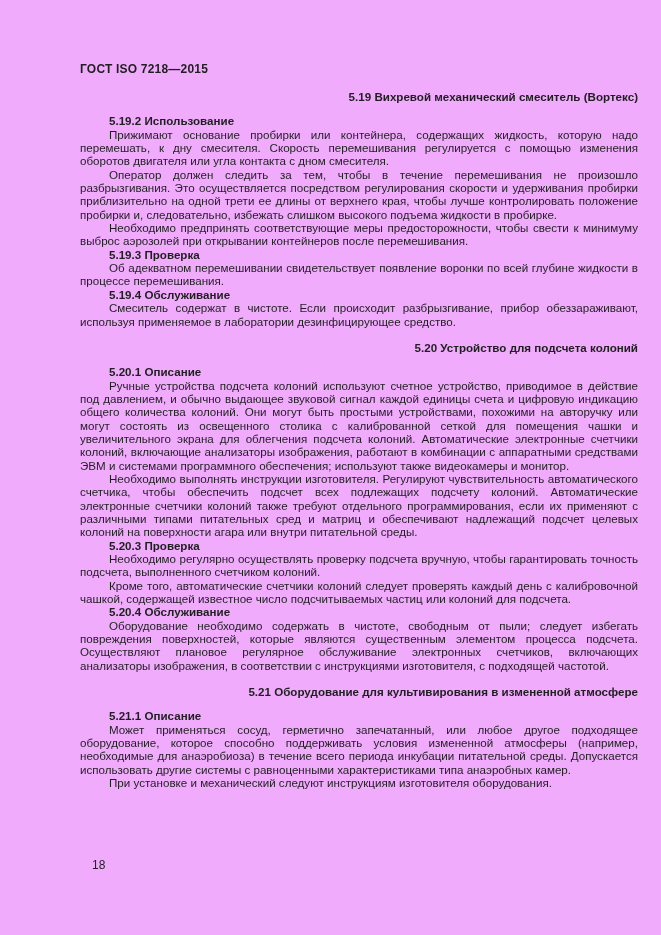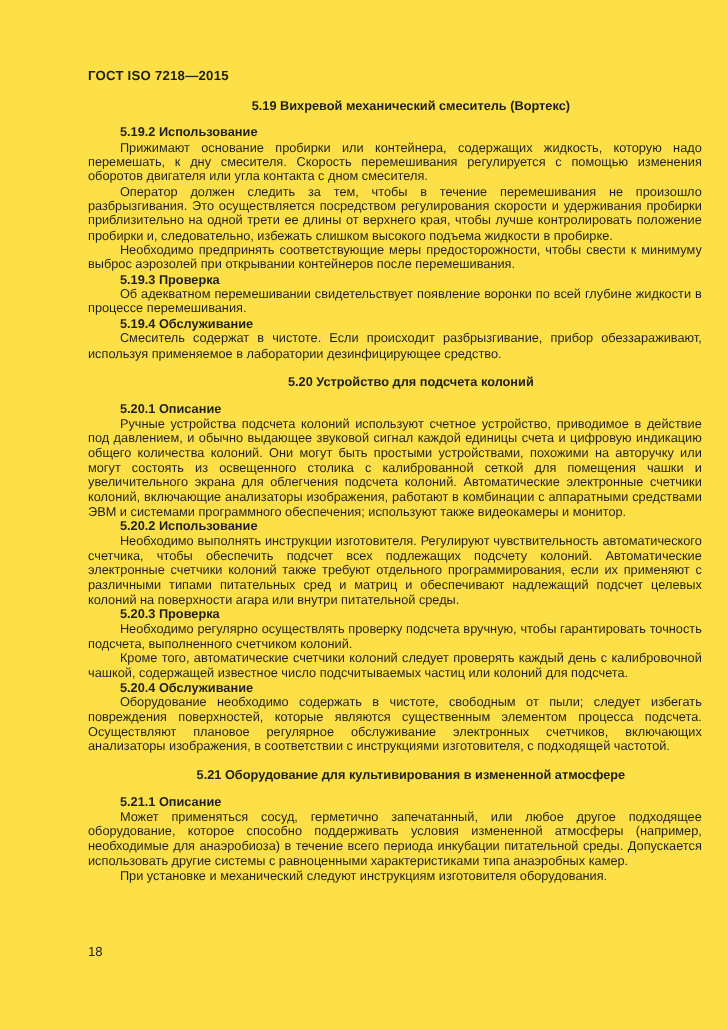--- a/index.html
+++ b/index.html
@@ -4,21 +4,21 @@
 <style>
   html, body {
     margin: 0;
     padding: 0;
     background: #ffffff;
   }
   .page {
     position: relative;
     width: 661px;
     height: 935px;
-    background: #fde047;
+    background: #f0abfc;
     color: #1f1f1f;
     font-family: "Liberation Sans", sans-serif;
     overflow: hidden;
   }
   .doc-header {
     position: absolute;
     left: 80px;
     top: 62px;
     font-size: 12px;
     font-weight: 700;
@@ -31,36 +31,36 @@
     width: 558px;
     font-size: 11.6px;
     line-height: 13.35px;
     text-align: justify;
   }
   .section-heading {
     font-size: 11.6px;
     font-weight: 700;
     margin: 13px 0 11px 0;
     padding-left: 29px;
-    text-align: center;
+    text-align: right;
   }
   .subsection-heading {
     font-size: 11.6px;
     font-weight: 700;
     margin: 0;
     padding-left: 29px;
     text-align: left;
   }
   .body-paragraph {
     margin: 0;
     text-indent: 29px;
   }
   .page-number {
     position: absolute;
-    left: 80px;
+    left: 92px;
     top: 858px;
     font-size: 12px;
   }
 </style>
 </head>
 <body>
 
 <div class="page">
   <div class="doc-header">ГОСТ ISO 7218—2015</div>
 
@@ -70,21 +70,20 @@
       <p class="body-paragraph">Прижимают основание пробирки или контейнера, содержащих жидкость, которую надо перемешать, к дну смесителя. Скорость перемешивания регулируется с помощью изменения оборотов двигателя или угла контакта с дном смесителя.</p>
       <p class="body-paragraph">Оператор должен следить за тем, чтобы в течение перемешивания не произошло разбрызгивания. Это осуществляется посредством регулирования скорости и удерживания пробирки приблизительно на одной трети ее длины от верхнего края, чтобы лучше контролировать положение пробирки и, следовательно, избежать слишком высокого подъема жидкости в пробирке.</p>
       <p class="body-paragraph">Необходимо предпринять соответствующие меры предосторожности, чтобы свести к минимуму выброс аэрозолей при открывании контейнеров после перемешивания.</p>
       <h3 class="subsection-heading">5.19.3 Проверка</h3>
       <p class="body-paragraph">Об адекватном перемешивании свидетельствует появление воронки по всей глубине жидкости в процессе перемешивания.</p>
       <h3 class="subsection-heading">5.19.4 Обслуживание</h3>
       <p class="body-paragraph">Смеситель содержат в чистоте. Если происходит разбрызгивание, прибор обеззараживают, используя применяемое в лаборатории дезинфицирующее средство.</p>
       <h2 class="section-heading">5.20 Устройство для подсчета колоний</h2>
       <h3 class="subsection-heading">5.20.1 Описание</h3>
       <p class="body-paragraph">Ручные устройства подсчета колоний используют счетное устройство, приводимое в действие под давлением, и обычно выдающее звуковой сигнал каждой единицы счета и цифровую индикацию общего количества колоний. Они могут быть простыми устройствами, похожими на авторучку или могут состоять из освещенного столика с калиброванной сеткой для помещения чашки и увеличительного экрана для облегчения подсчета колоний. Автоматические электронные счетчики колоний, включающие анализаторы изображения, работают в комбинации с аппаратными средствами ЭВМ и системами программного обеспечения; используют также видеокамеры и монитор.</p>
-      <h3 class="subsection-heading">5.20.2 Использование</h3>
       <p class="body-paragraph">Необходимо выполнять инструкции изготовителя. Регулируют чувствительность автоматического счетчика, чтобы обеспечить подсчет всех подлежащих подсчету колоний. Автоматические электронные счетчики колоний также требуют отдельного программирования, если их применяют с различными типами питательных сред и матриц и обеспечивают надлежащий подсчет целевых колоний на поверхности агара или внутри питательной среды.</p>
       <h3 class="subsection-heading">5.20.3 Проверка</h3>
       <p class="body-paragraph">Необходимо регулярно осуществлять проверку подсчета вручную, чтобы гарантировать точность подсчета, выполненного счетчиком колоний.</p>
       <p class="body-paragraph">Кроме того, автоматические счетчики колоний следует проверять каждый день с калибровочной чашкой, содержащей известное число подсчитываемых частиц или колоний для подсчета.</p>
       <h3 class="subsection-heading">5.20.4 Обслуживание</h3>
       <p class="body-paragraph">Оборудование необходимо содержать в чистоте, свободным от пыли; следует избегать повреждения поверхностей, которые являются существенным элементом процесса подсчета. Осуществляют плановое регулярное обслуживание электронных счетчиков, включающих анализаторы изображения, в соответствии с инструкциями изготовителя, с подходящей частотой.</p>
       <h2 class="section-heading">5.21 Оборудование для культивирования в измененной атмосфере</h2>
       <h3 class="subsection-heading">5.21.1 Описание</h3>
       <p class="body-paragraph">Может применяться сосуд, герметично запечатанный, или любое другое подходящее оборудование, которое способно поддерживать условия измененной атмосферы (например, необходимые для анаэробиоза) в течение всего периода инкубации питательной среды. Допускается использовать другие системы с равноценными характеристиками типа анаэробных камер.</p>
       <p class="body-paragraph">При установке и механический следуют инструкциям изготовителя оборудования.</p>

